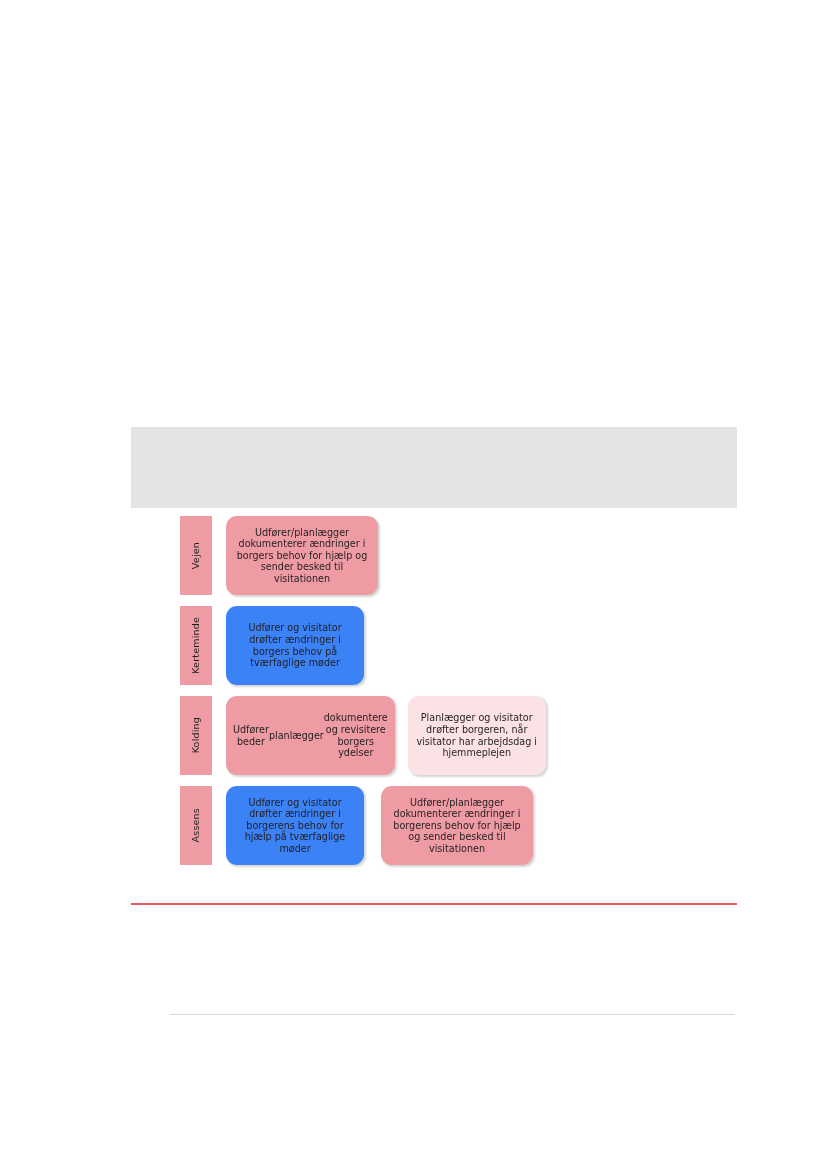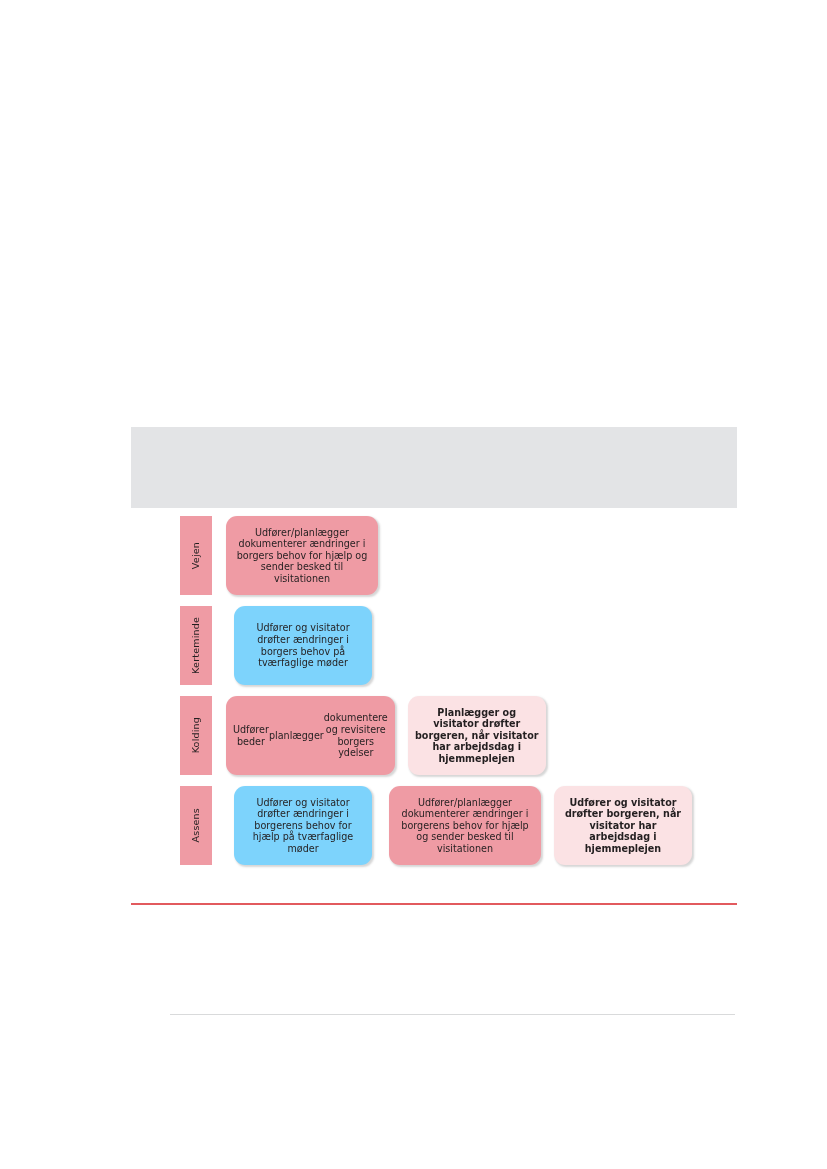--- a/index.html
+++ b/index.html
@@ -87,22 +87,22 @@
   .cell.col1 { flex: 0 0 152px; margin-right: 13px; }
   .cell.col2 { flex: 0 0 138px; margin-right: 17px; }
   .cell.col3 { flex: 0 0 138px; }
 
   .cell.empty {
     background: transparent;
     box-shadow: none;
   }
 
   .tone-dark  { background: #ef9ba4; }
-  .tone-mid   { background: #7dd3fc; margin-left: 8px; }
-  .tone-light { background: #fbe2e4; font-weight: bold; }
+  .tone-mid   { background: #3b82f6; }
+  .tone-light { background: #fbe2e4; }
 
   .cell b { font-weight: normal; }
 
   
   .rule-red {
     position: absolute;
     left: 131px;
     top: 903px;
     width: 606px;
     height: 2px;
@@ -150,21 +150,20 @@
       <div class="cell col1 tone-dark">Udfører beder <b>planlægger</b> dokumentere og revisitere borgers ydelser</div>
       <div class="cell col3 tone-light">Planlægger og visitator drøfter borgeren, når visitator har arbejdsdag i hjemmeplejen</div>
     </div>
 
     <div class="matrix-row">
       <div class="row-label">
         <span class="row-label-text">Assens</span>
       </div>
       <div class="cell col2 tone-mid">Udfører og visitator drøfter ændringer i borgerens behov for hjælp på tværfaglige møder</div>
       <div class="cell col1 tone-dark">Udfører/planlægger dokumenterer ændringer i borgerens behov for hjælp og sender besked til visitationen</div>
-      <div class="cell col3 tone-light">Udfører og visitator drøfter borgeren, når visitator har arbejdsdag i hjemmeplejen</div>
     </div>
 
   </div>
 
   <div class="rule-red"></div>
   <div class="rule-gray"></div>
 
 </div>
 
 </body></html>

